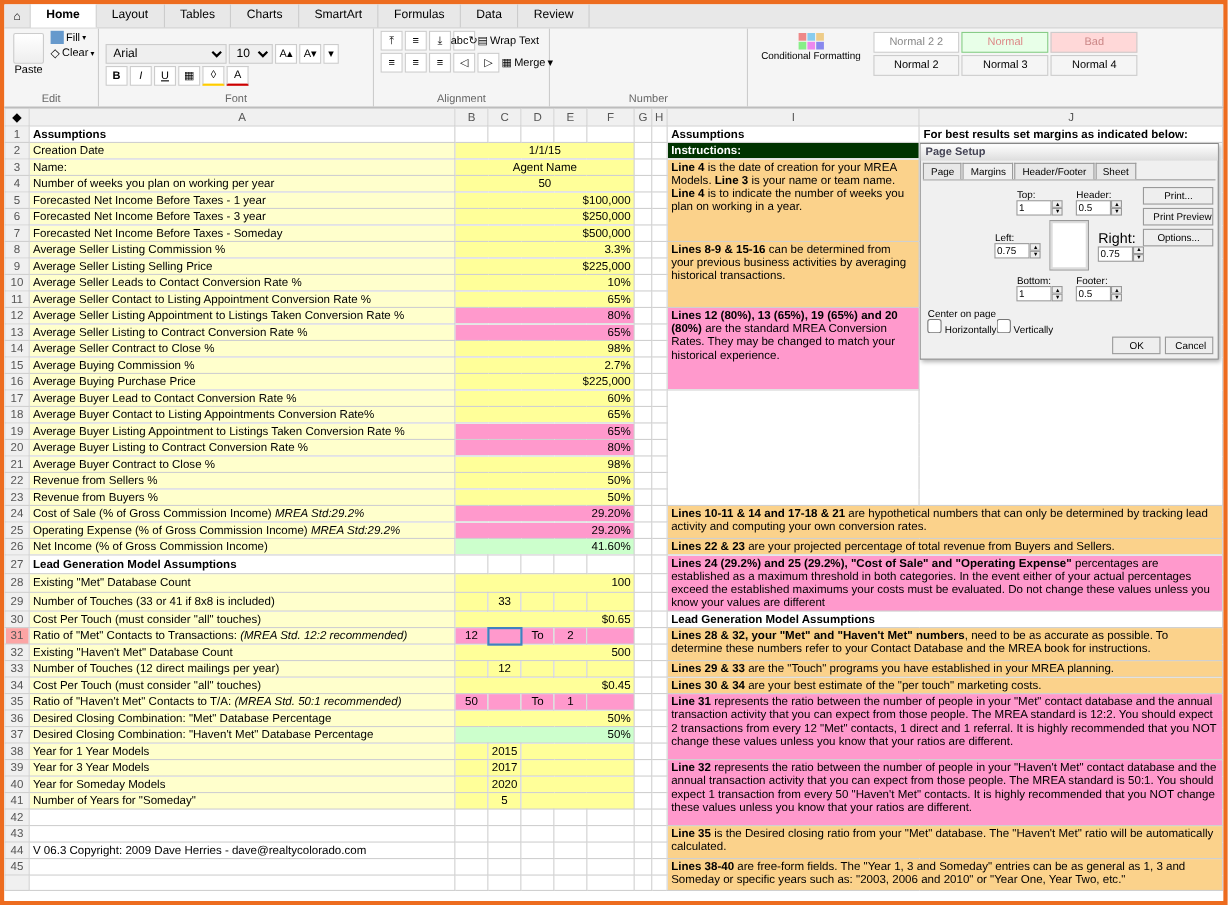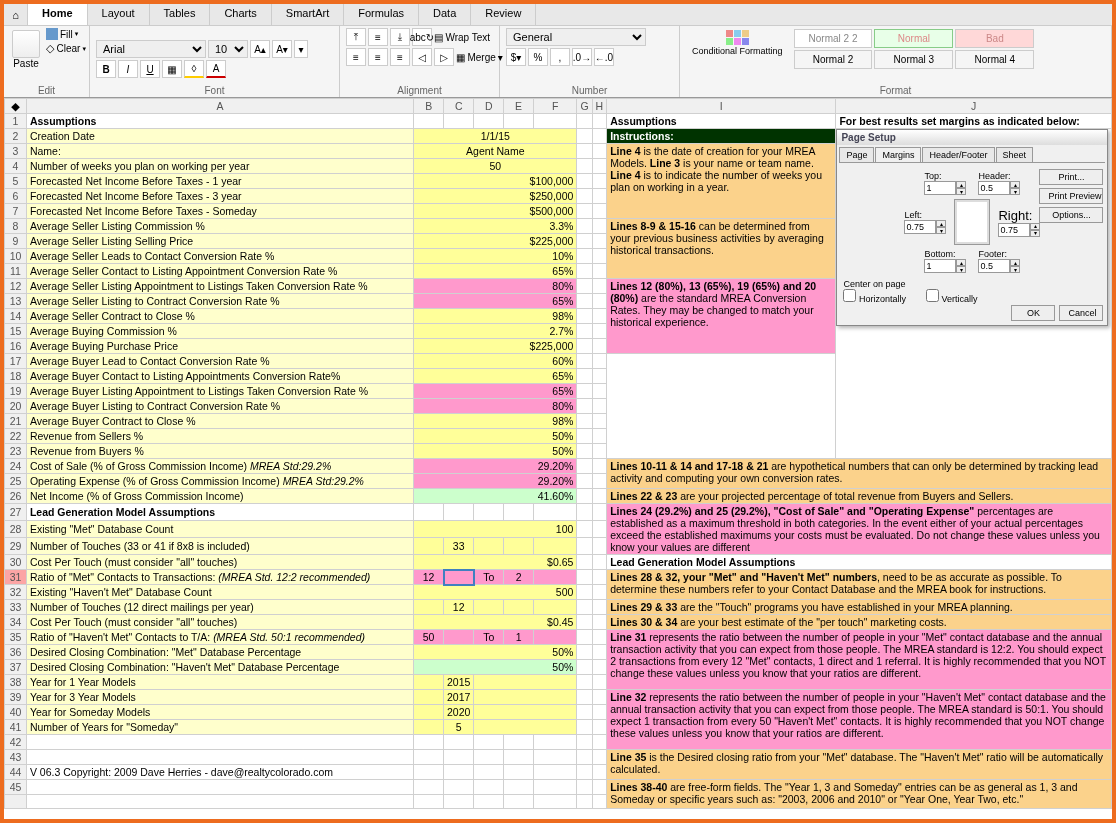--- a/index.html
+++ b/index.html
@@ -153,30 +153,20 @@
           <div class="icon-btn">≡</div>
           <div class="icon-btn">≡</div>
           <div class="icon-btn">◁</div>
           <div class="icon-btn">▷</div>
           <div style="display:flex;align-items:center;gap:2px;font-size:10px">▦ <span>Merge</span> ▾</div>
         </div>
       </div>
       <div class="group-label">Alignment</div>
     </div>
     <div class="group" style="width:180px">
-      <div class="group-content" style="flex-direction:column;gap:2px">
-        <select class="select-sm" style="width:140px"><option>General</option></select>
-        <div class="font-row">
-          <div class="icon-btn">$▾</div>
-          <div class="icon-btn">%</div>
-          <div class="icon-btn">,</div>
-          <div class="icon-btn">.0→</div>
-          <div class="icon-btn">←.0</div>
-        </div>
-      </div>
       <div class="group-label">Number</div>
     </div>
     <div class="group" style="flex:1">
       <div class="group-content">
         <div class="cond-fmt">
           <div class="cond-grid">
               <span></span>
               <span></span>
               <span></span>
               <span></span>
@@ -187,21 +177,20 @@
         </div>
         <div style="display:grid;grid-template-columns:repeat(3,1fr)">
           <div class="style-cell style-normal22">Normal 2 2</div>
           <div class="style-cell style-normal">Normal</div>
           <div class="style-cell style-bad">Bad</div>
           <div class="style-cell">Normal 2</div>
           <div class="style-cell">Normal 3</div>
           <div class="style-cell">Normal 4</div>
         </div>
       </div>
-      <div class="group-label">Format</div>
     </div>
   </div>
 
 
   <div class="grid-area">
     <table class="sheet">
       <colgroup>
         <col style="width:22px">
           <col class="col-A">
           <col class="col-B">
@@ -326,21 +315,21 @@
                       <div style="display:flex">
                         <input class="margin-input" value="0.5" style="">
                         <div class="spn">
                           <button>▴</button>
                           <button>▾</button>
                         </div>
                       </div>
                     </div>
                   </div>
       <div style="margin-top:6px;font-size:9px">Center on page</div>
-      <div style="display:flex;gap:20px">
+      <div style="display:flex;gap:0">
         <label class="chk"><input type="checkbox" style=""> Horizontally</label>
         <label class="chk"><input type="checkbox" style=""> Vertically</label>
       </div>
       <div style="position:absolute;right:4px;bottom:4px;display:flex;gap:4px">
         <button class="dlg-btn" style="width:44px">OK</button>
         <button class="dlg-btn" style="width:44px">Cancel</button>
       </div>
     </div>
   </div>
             </td>

